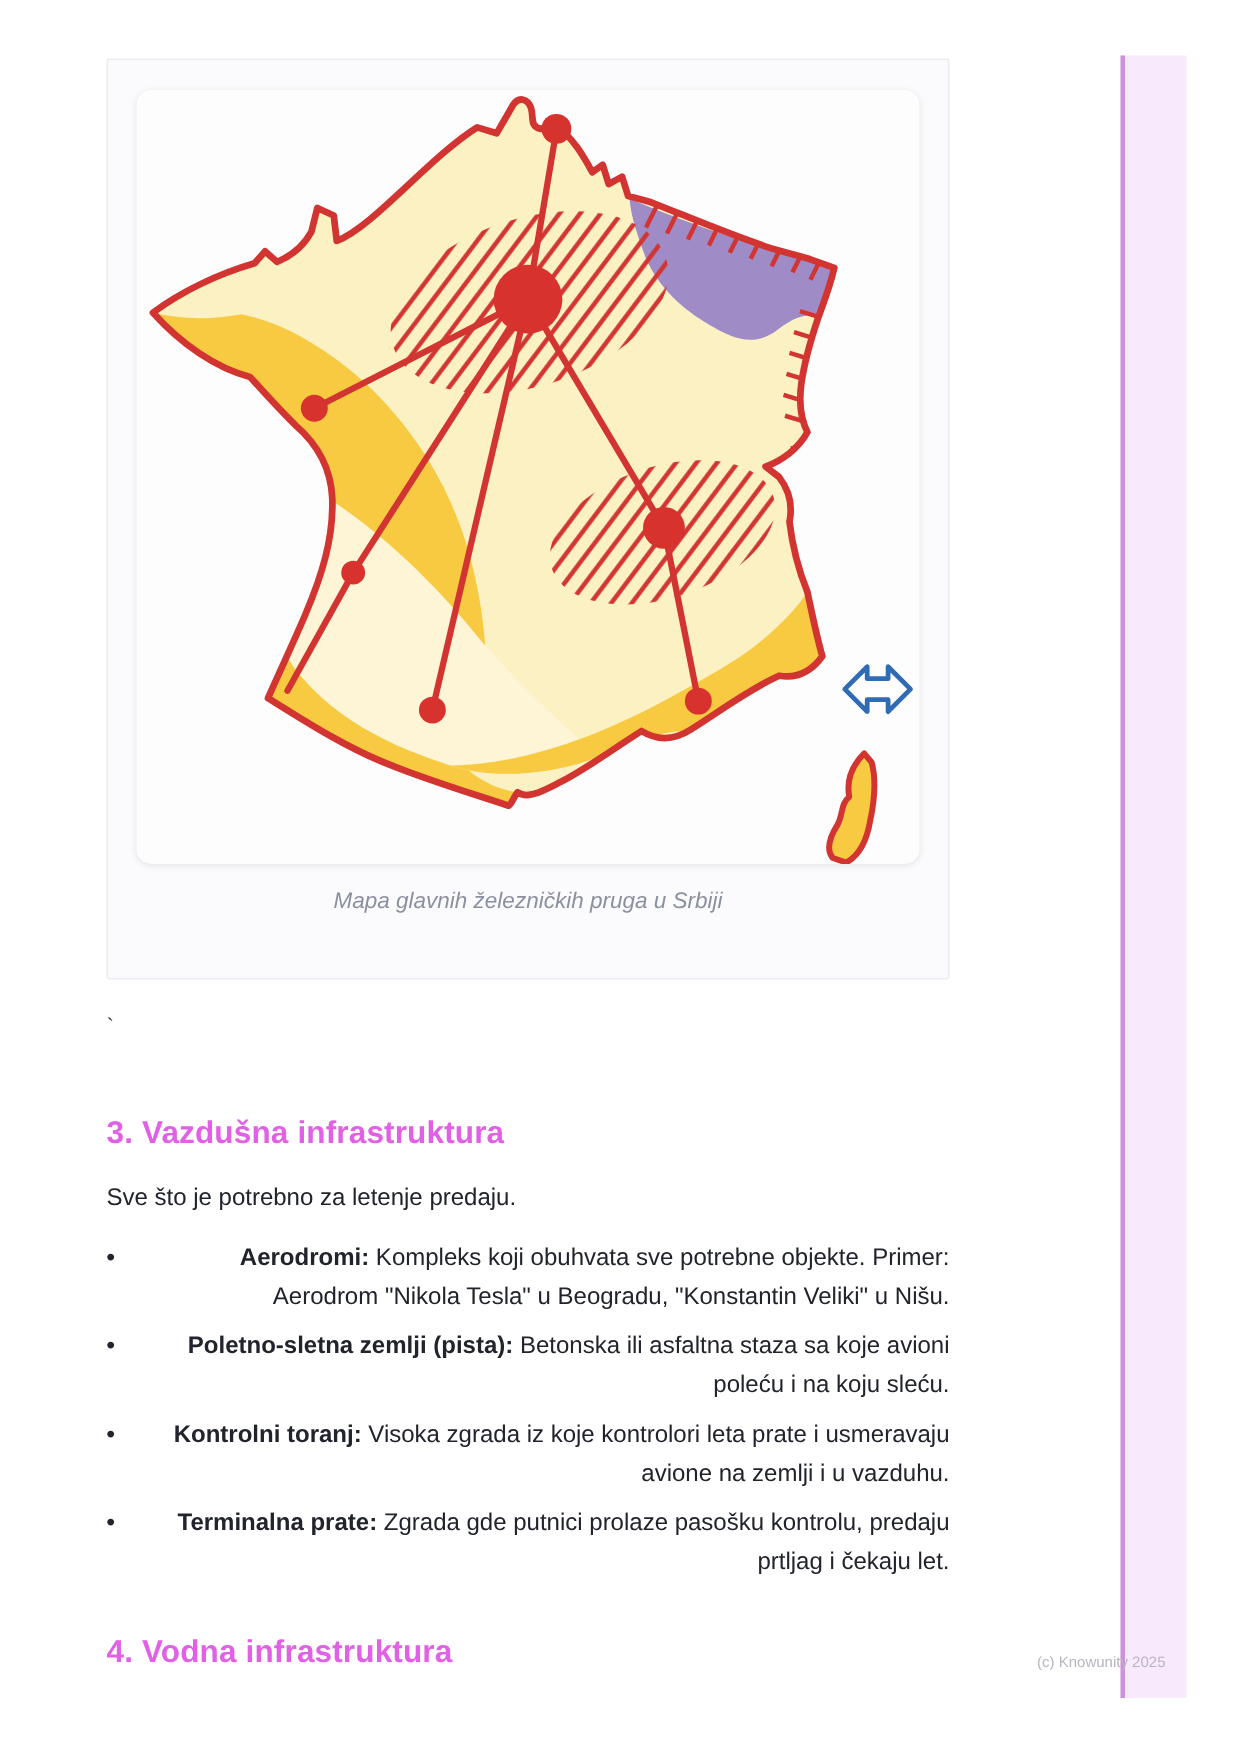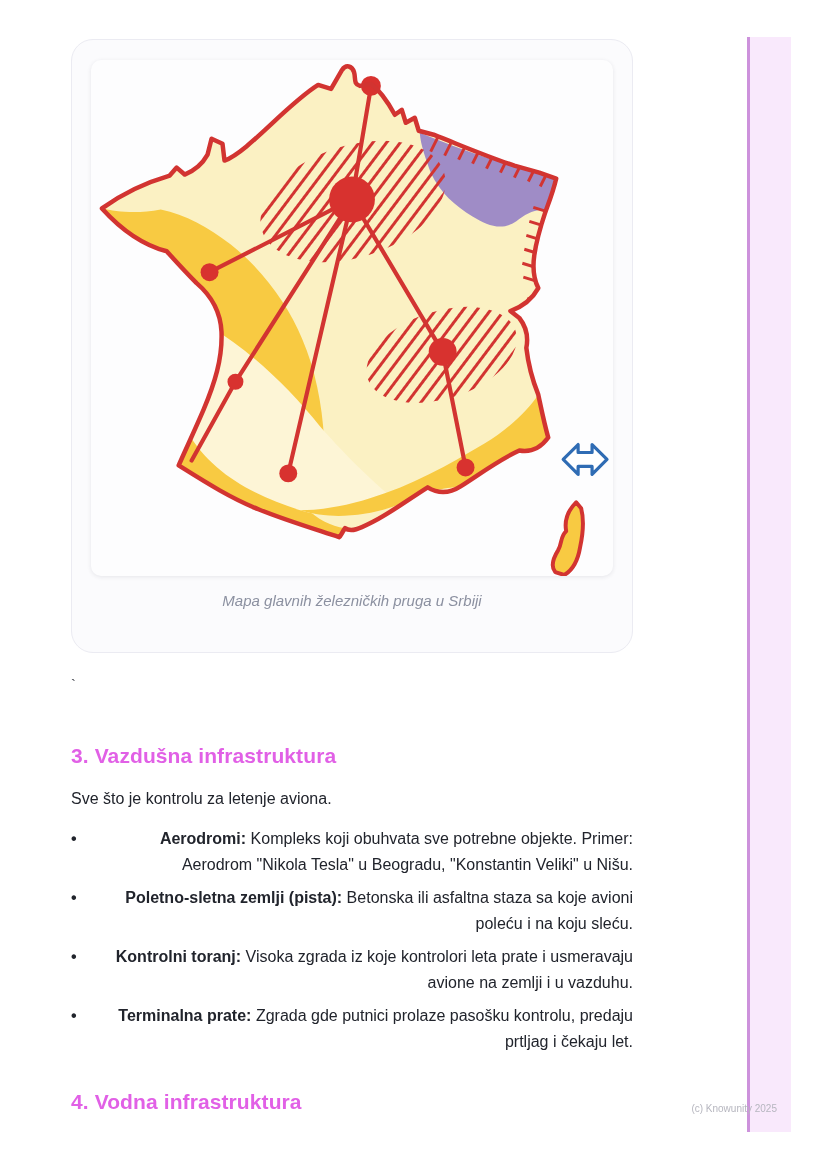--- a/index.html
+++ b/index.html
@@ -7,21 +7,21 @@
     width:828px;height:1171px;position:relative;overflow:hidden;
     background:#ffffff;
     font-family:"Liberation Sans",sans-serif;
     color:var(--body-text,#21242c);
   }
   
   .figure-card{
     position:absolute;left:71px;top:39px;width:560px;height:612px;
     background:var(--card-bg,#fbfbfd);
     border:1px solid var(--card-border,#ebebf2);
-    border-radius:22px;
+    border-radius:2px;
   }
   .map-box{
     position:absolute;left:19px;top:20px;width:522px;height:516px;
     background:#fdfdfe;border-radius:10px;
     box-shadow:0 1px 4px rgba(40,40,60,.10);
     overflow:hidden;
   }
   .map-box svg{position:absolute;left:0;top:0;width:100%;height:100%;}
   .figure-caption{
     position:absolute;left:0;right:0;top:552px;text-align:center;
@@ -142,21 +142,21 @@
       <path fill="#ffffff" style="stroke:var(--arrow-blue,#2f6cb4)" stroke-width="3.2" stroke-linejoin="round" d="M 474 401 L 489 386 L 489 394 L 503 394 L 503 386 L 518 401 L 503 416 L 503 408 L 489 408 L 489 416 Z"></path>
     </svg>
   </div>
   <div class="figure-caption">Mapa glavnih železničkih pruga u Srbiji</div>
 </div>
 
 <div class="stray">`</div>
 
 <h2 class="section-heading heading-3">3. Vazdušna infrastruktura</h2>
 
-<p class="intro">Sve što je kontrolu za letenje aviona.</p>
+<p class="intro">Sve što je potrebno za letenje predaju.</p>
 
 <ul class="bullet-list">
   <li>
     <span class="bullet-marker">•</span>
     <div class="li-body"><span class="term">Aerodromi:</span> <span>Kompleks koji obuhvata sve potrebne objekte. Primer: Aerodrom "Nikola Tesla" u Beogradu, "Konstantin Veliki" u Nišu.</span></div>
   </li>
   <li>
     <span class="bullet-marker">•</span>
     <div class="li-body"><span class="term">Poletno-sletna zemlji (pista):</span> <span>Betonska ili asfaltna staza sa koje avioni poleću i na koju sleću.</span></div>
   </li>

